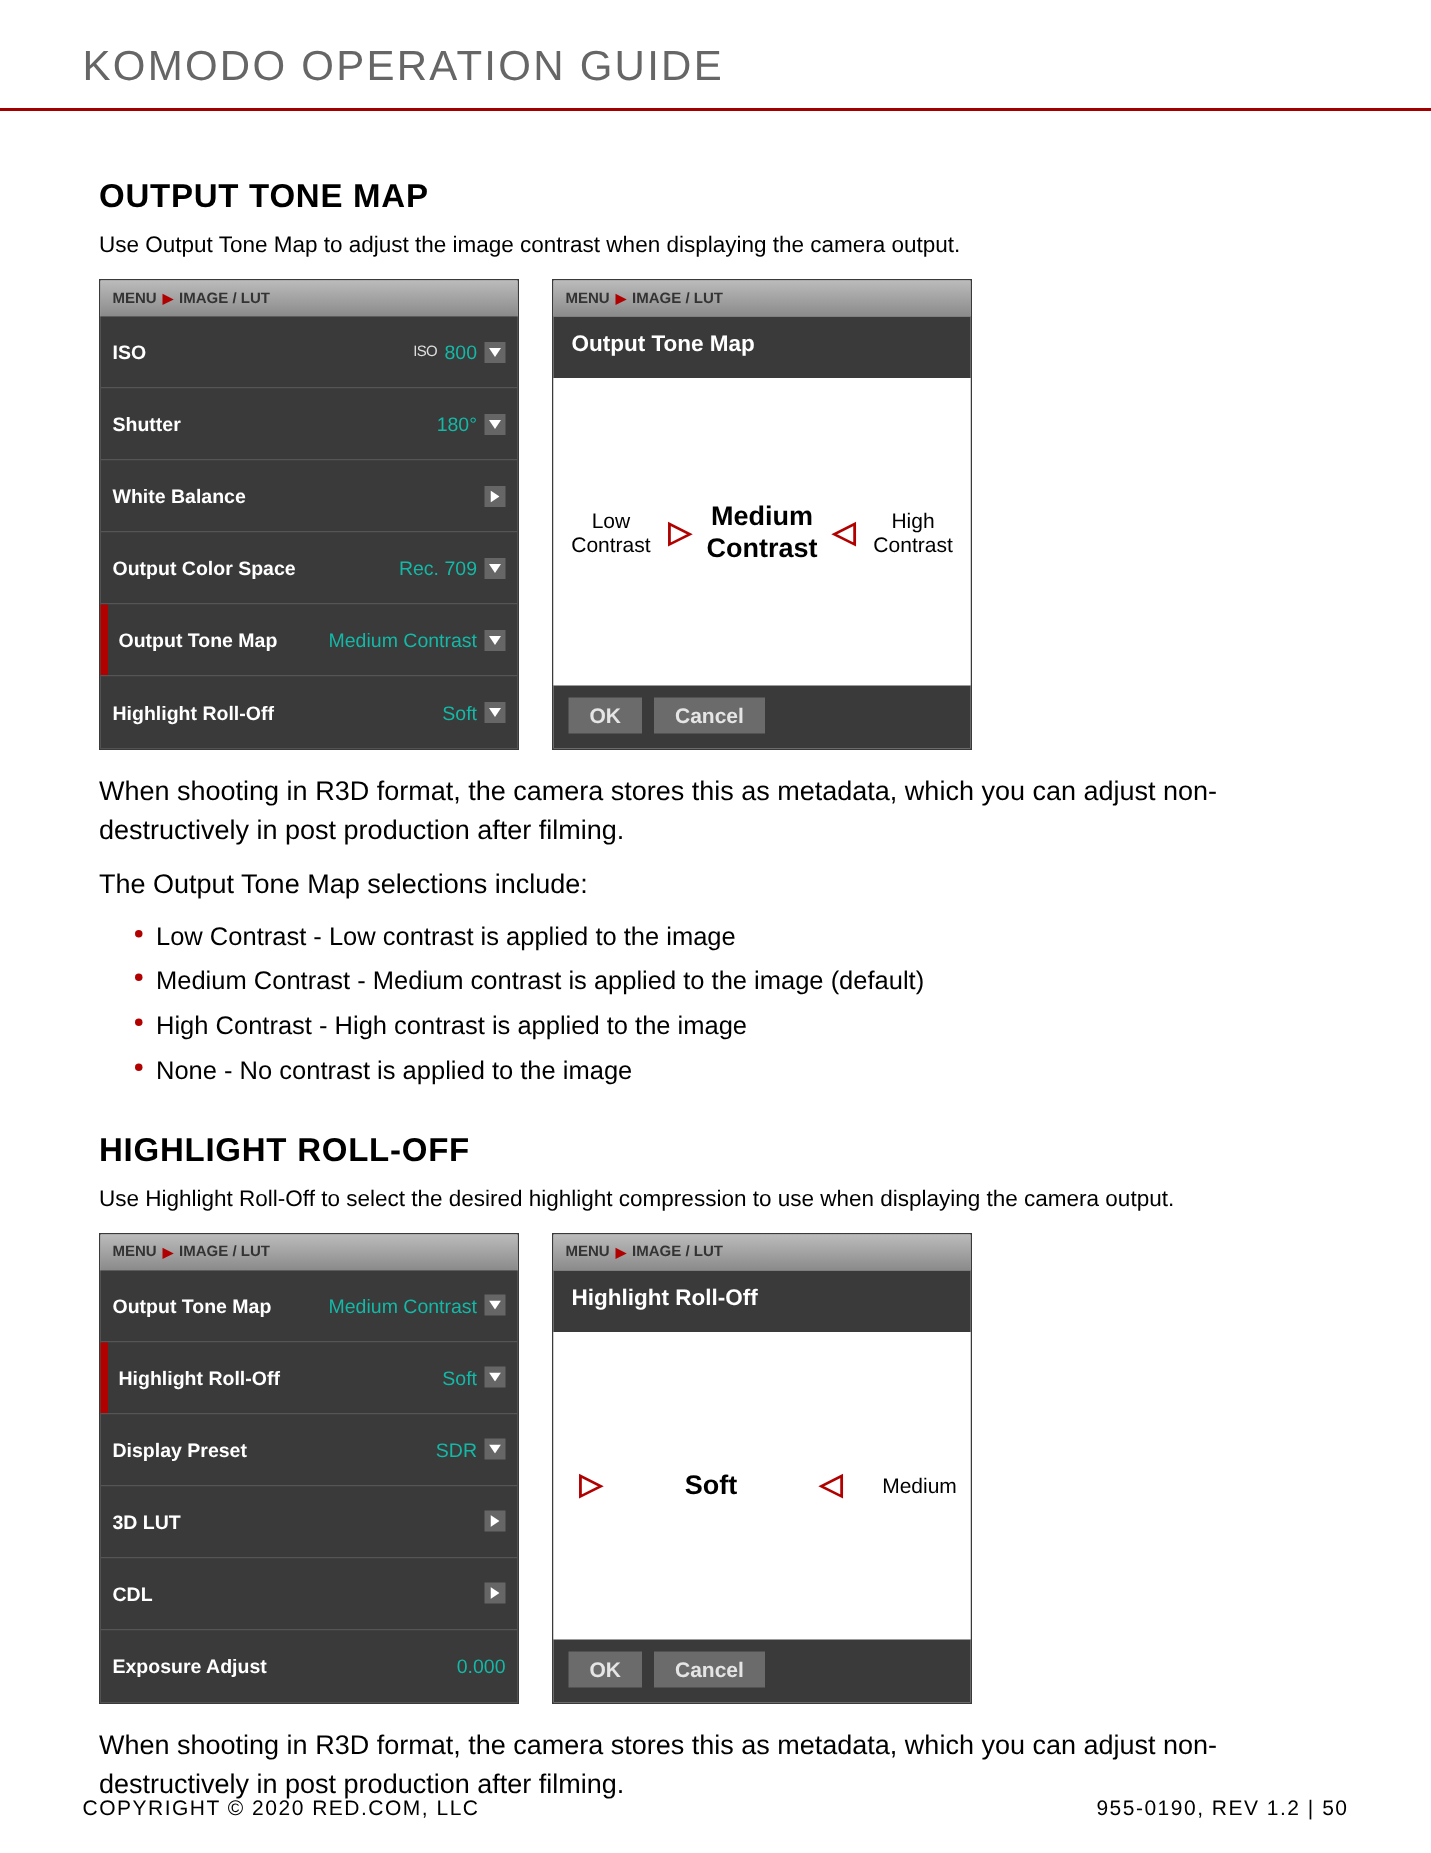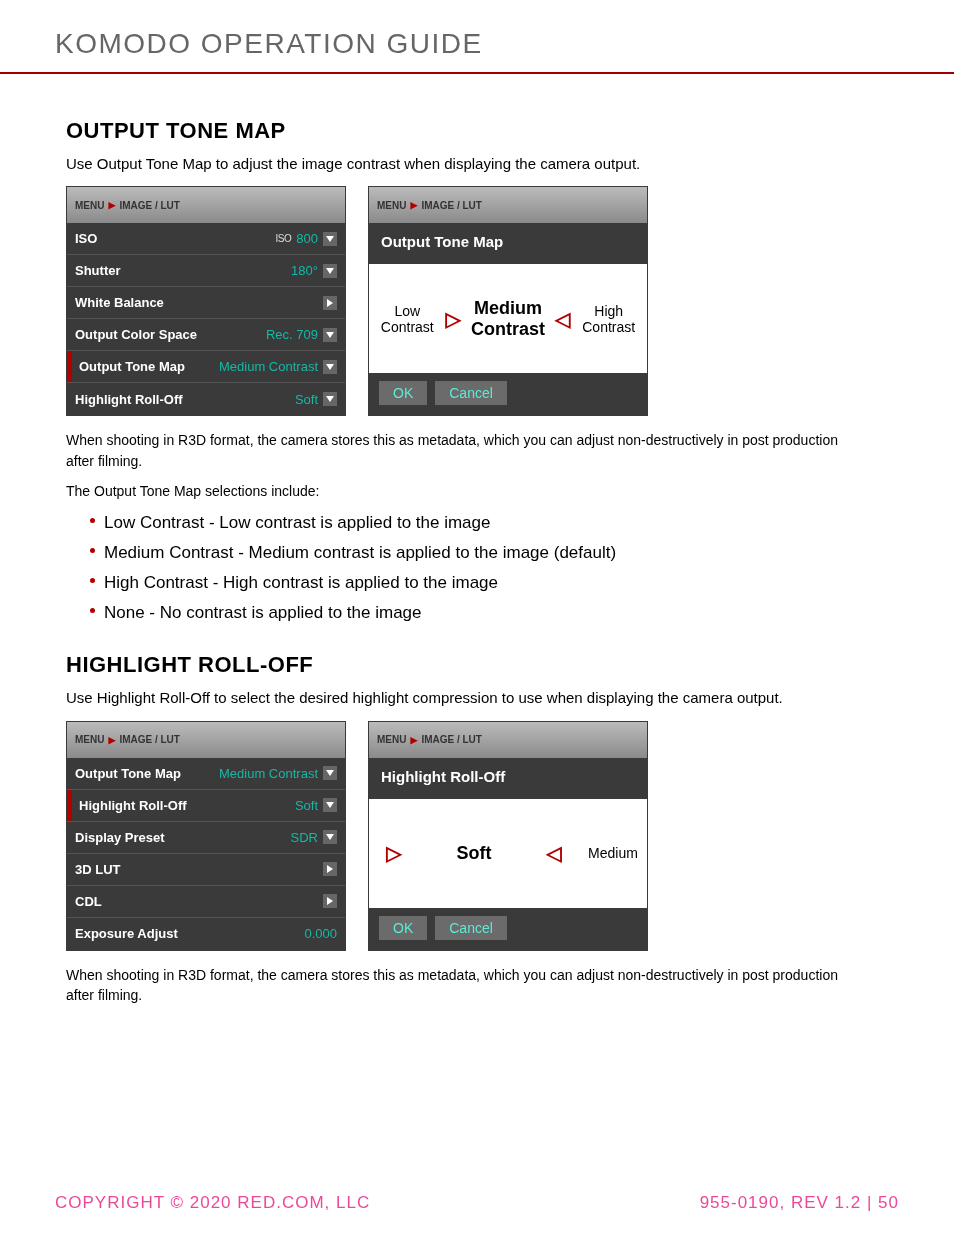--- a/index.html
+++ b/index.html
@@ -32,52 +32,52 @@
   }
   .section-heading.mt {
     margin-top: 28px;
   }
   .intro-text {
     font-size: 15px;
     margin-bottom: 12px;
     line-height: 1.35;
   }
   .body-text {
-    font-size: 14px;
+    font-size: 18px;
     line-height: 1.45;
     margin-top: 14px;
   }
   .figures-row {
     display: flex;
     gap: 22px;
     margin-top: 6px;
   }
   
   .menu-fig {
     width: 280px;
     border: 1px solid #3a3a3a;
   }
   .breadcrumb {
-    height: 36px;
+    height: 24px;
     background: linear-gradient(#bbb, #8a8a8a);
     font-size: 10px;
     font-weight: 700;
     color: #333;
     display: flex;
     align-items: center;
     padding: 0 8px;
   }
   .bc-sep {
     color: #b00000;
     margin: 0 4px;
     font-size: 9px;
   }
   .menu-rows { background: #3a3a3a; }
   .menu-row {
-    height: 32px;
+    height: 48px;
     background: #3a3a3a;
     border-bottom: 1px solid #555;
     display: flex;
     align-items: center;
     justify-content: space-between;
     padding: 0 8px;
     position: relative;
   }
   .menu-row:last-child { border-bottom: none; }
   .menu-row.selected::before {
@@ -158,24 +158,25 @@
     line-height: 1;
   }
   .dialog-footer {
     background: #3a3a3a;
     padding: 8px 10px 10px 10px;
     display: flex;
     gap: 8px;
   }
   .dlg-btn {
     background: #6b6b6b;
-    color: #5eead4;
+    color: #e5e5e5;
     font-size: 14px;
     padding: 4px 14px;
     border: none;
+    font-weight: bold;
   }
   
   ul.bullets {
     margin-top: 10px;
     margin-left: 24px;
     font-size: 17px;
   }
   ul.bullets li {
     margin-bottom: 6px;
     list-style: none;
@@ -194,23 +195,23 @@
     border-radius: 50%;
   }
   
   .page-footer {
     position: absolute;
     bottom: 22px;
     left: 55px;
     right: 55px;
     display: flex;
     justify-content: space-between;
-    font-size: 17px;
+    font-size: 14px;
     letter-spacing: 1px;
-    color: #ec4899;
+    color: #000000;
   }
 </style>
 </head>
 <body>
 
 <div class="page-header">
   <div class="page-header-title">KOMODO OPERATION GUIDE</div>
 </div>
 
 <div class="content">

